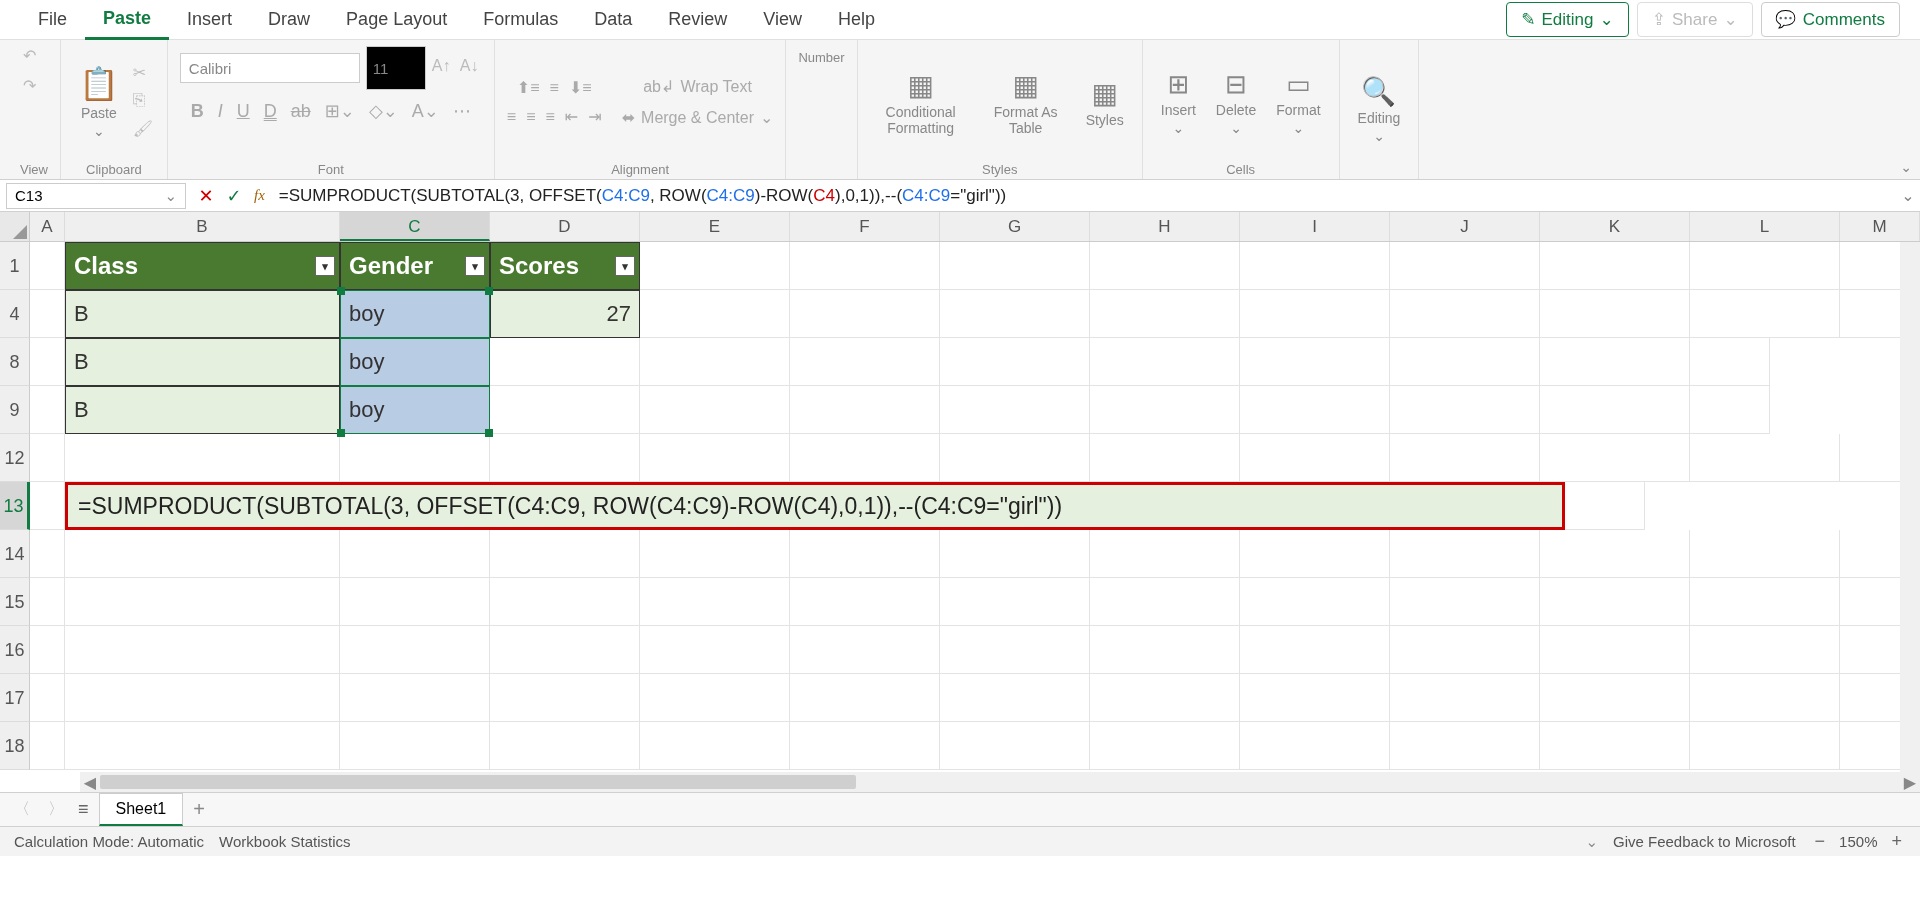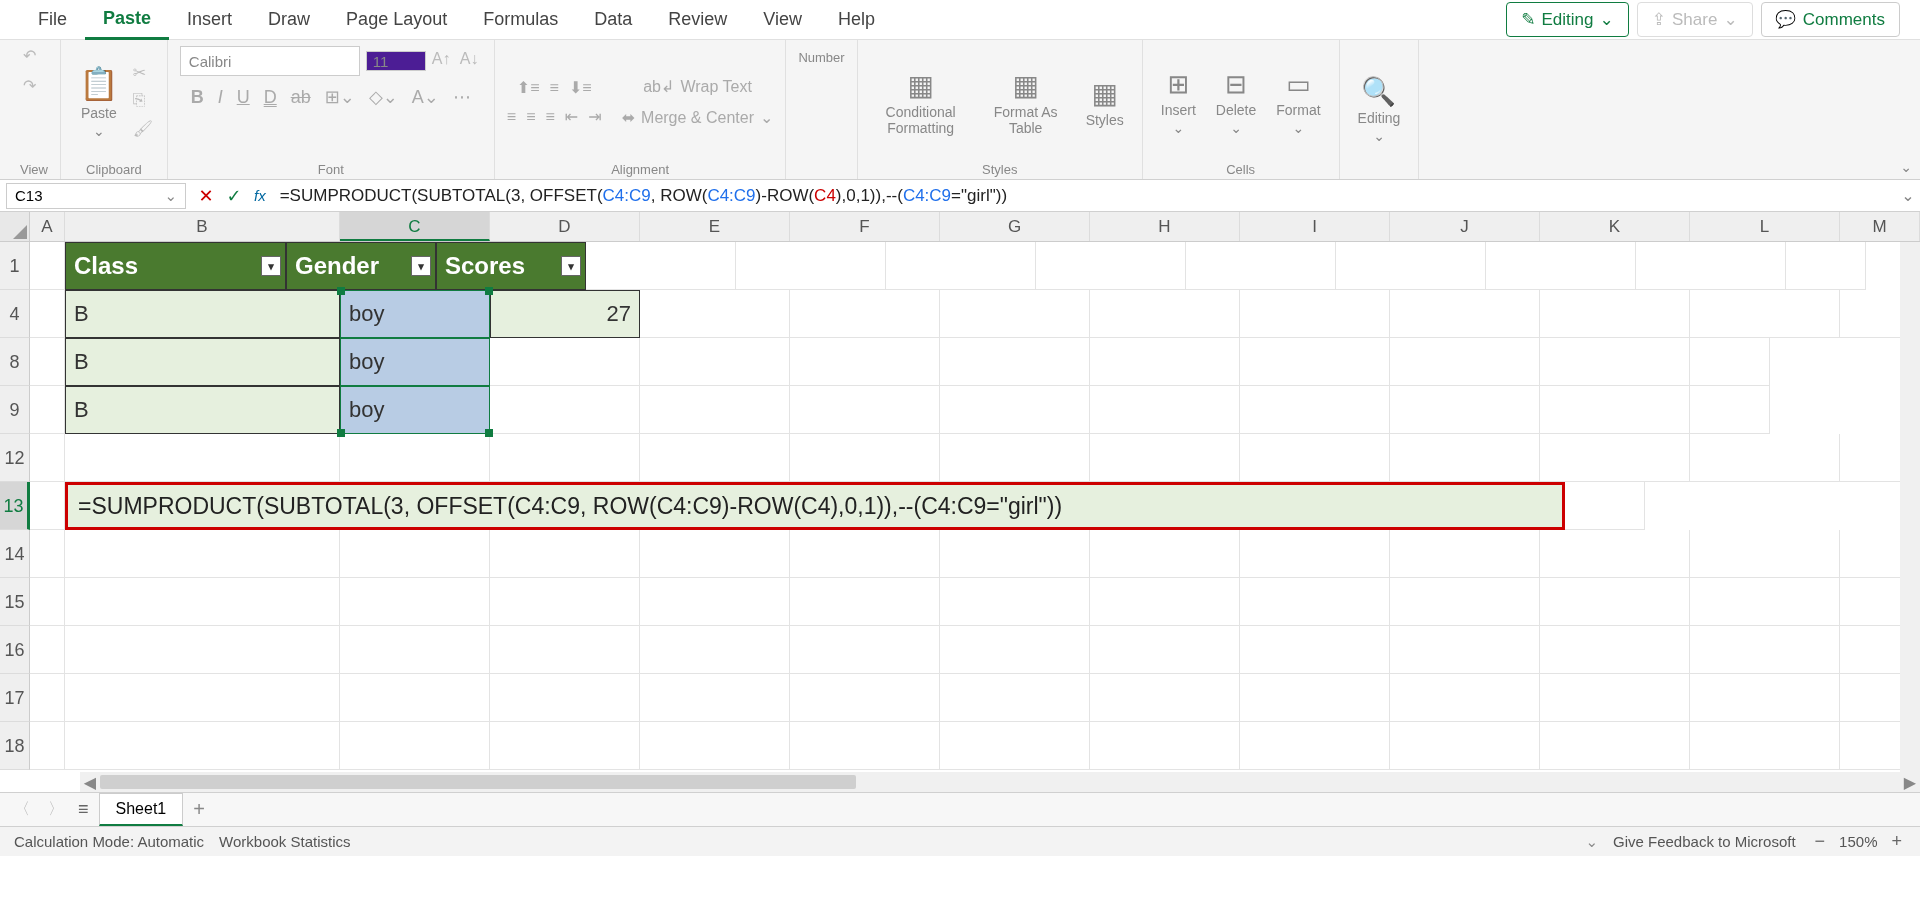--- a/index.html
+++ b/index.html
@@ -19,31 +19,31 @@
 .ribbon { display: flex; align-items: stretch; height: 140px; background: #f5f5f5; border-bottom: 1px solid #d0d0d0; padding: 0 8px; position: relative; }
 .ribbon-group { display: flex; flex-direction: column; align-items: center; padding: 6px 12px 2px; border-right: 1px solid #e0e0e0; color: #aaa; }
 .ribbon-group:last-child { border-right: none; }
 .ribbon-group .group-body { flex: 1; display: flex; align-items: center; gap: 8px; }
 .ribbon-group .group-label { font-size: 13px; color: #888; padding-top: 4px; }
 .rb-icon { width: 22px; height: 22px; display: inline-block; color: #bbb; }
 .rb-btn { display: flex; flex-direction: column; align-items: center; gap: 2px; font-size: 14px; color: #888; padding: 4px 6px; cursor: pointer; }
 .rb-stack { display: flex; flex-direction: column; gap: 6px; align-items: center; }
 .rb-row { display: flex; gap: 6px; align-items: center; }
 .font-name { width: 180px; height: 30px; border: 1px solid #ccc; background: #fff; padding: 0 8px; font-size: 15px; color: #888; }
-.font-size { width: 60px; height: 20px; border: 1px solid #ccc; background: #4c1d95; padding: 0 6px; font-size: 15px; color: #888; }
+.font-size { width: 60px; height: 44px; border: 1px solid #ccc; background: #000000; padding: 0 6px; font-size: 15px; color: #888; }
 .num-format { width: 190px; height: 30px; border: 1px solid #ccc; background: #fff; padding: 0 8px; font-size: 15px; color: #888; }
 .ribbon-chevron { position: absolute; right: 8px; bottom: 4px; color: #888; font-size: 14px; cursor: pointer; }
 
 
 .formula-bar { display: flex; align-items: center; height: 32px; border-bottom: 1px solid #d0d0d0; background: #fff; }
 .name-box { width: 180px; height: 26px; border: 1px solid #ccc; margin: 0 6px; padding: 0 8px; font-size: 15px; display: flex; align-items: center; justify-content: space-between; }
 .fb-btn { width: 28px; text-align: center; font-size: 18px; color: #888; cursor: pointer; }
 .fb-btn.cancel { color: #c00; }
 .fb-btn.confirm { color: #107c41; }
-.fb-fx { font-style: italic; font-size: 15px; color: #0369a1; padding: 0 6px; }
+.fb-fx { font-style: italic; font-size: 15px; color: #a16207; padding: 0 6px; font-family: Liberation Serif, serif; }
 .formula-input { flex: 1; padding: 0 8px; font-size: 17px; color: #222; white-space: nowrap; }
 .formula-chevron { width: 24px; text-align: center; color: #888; cursor: pointer; }
 .tok-ref1 { color: #1f6feb; }
 .tok-ref2 { color: #c00; }
 
 
 .grid-wrap { position: relative; height: 580px; overflow: hidden; }
 .col-headers { display: flex; height: 30px; background: #e8e8e8; border-bottom: 1px solid #ccc; }
 .corner { width: 80px; background: #e8e8e8; border-right: 1px solid #ccc; display:flex; align-items:flex-end; justify-content:flex-end; }
 .corner svg { width: 14px; height: 14px; fill: #999; margin: 0 2px 2px 0; }
@@ -291,21 +291,21 @@
         <div class="row-h sel">13</div>
         <div class="row-h">14</div>
         <div class="row-h">15</div>
         <div class="row-h">16</div>
         <div class="row-h">17</div>
         <div class="row-h">18</div>
       </div>
     <div class="cells" id="cells-area">
         <div class="row">
           <div class="cell " style="width: 35px;"></div>
-          <div class="cell th-cell" style="width: 221px;">Class<span class="filter-btn">▾</span></div>
+          <div class="cell th-cell" style="width: 275px;">Class<span class="filter-btn">▾</span></div>
           <div class="cell th-cell" style="width: 150px;">Gender<span class="filter-btn">▾</span></div>
           <div class="cell th-cell" style="width: 150px;">Scores<span class="filter-btn">▾</span></div>
           <div class="cell " style="width: 150px;"></div>
           <div class="cell " style="width: 150px;"></div>
           <div class="cell " style="width: 150px;"></div>
           <div class="cell " style="width: 150px;"></div>
           <div class="cell " style="width: 150px;"></div>
           <div class="cell " style="width: 150px;"></div>
           <div class="cell " style="width: 150px;"></div>
           <div class="cell " style="width: 150px;"></div>

